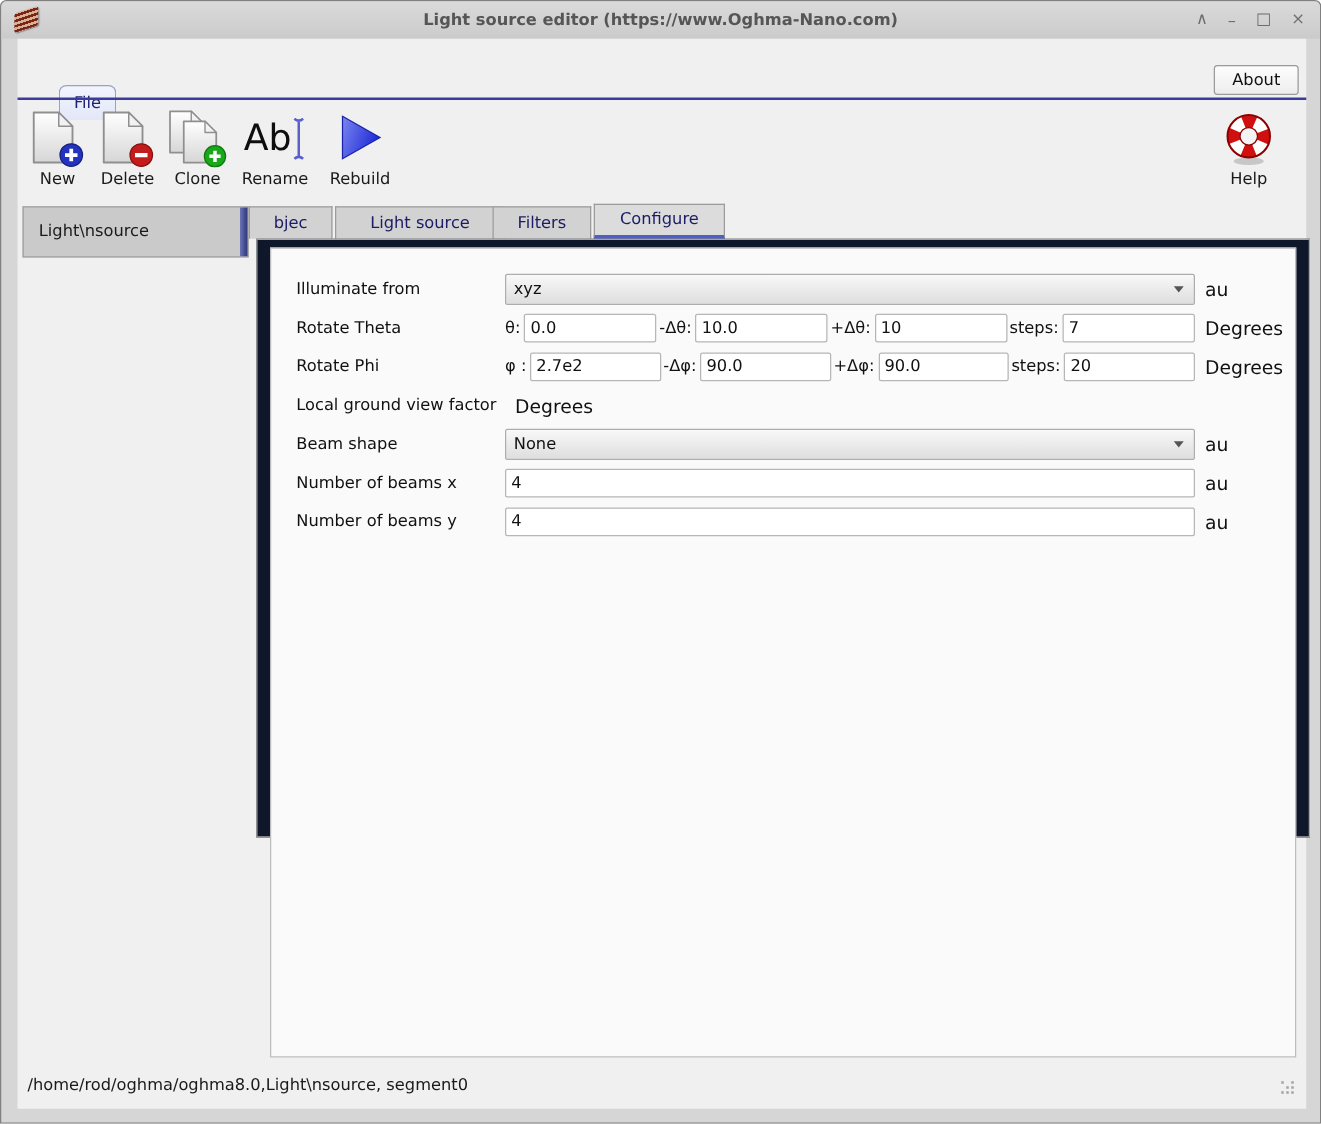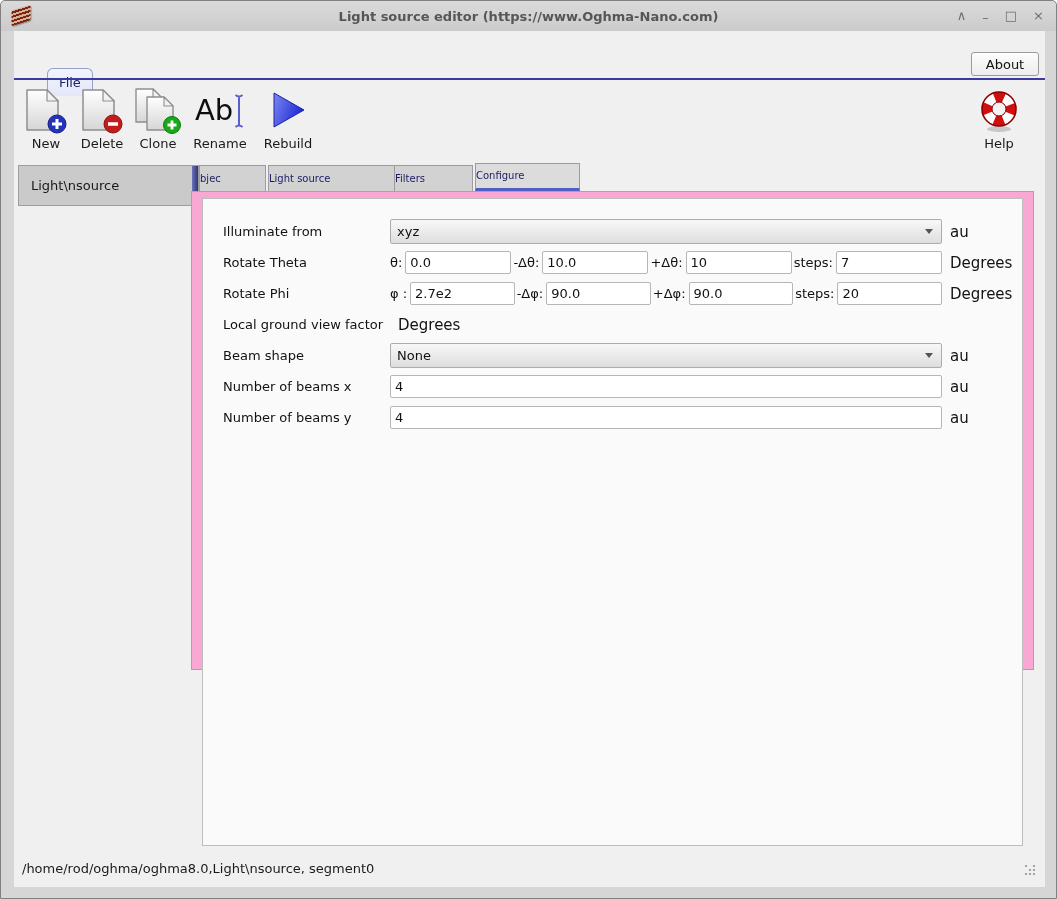--- a/index.html
+++ b/index.html
@@ -48,26 +48,26 @@
 
   
   .sidebar-item { position:absolute; left:4px; top:134px; width:181px; height:41px;
                   background:#cacaca; border:1px solid #9e9e9e; display:flex; align-items:center; }
   .sidebar-item .label { padding-left:12px; font-size:13px; color:#1a1a1a; }
   .sidebar-strip { position:absolute; right:0; top:0; width:6px; height:100%;
                    background:linear-gradient(90deg,#6a74b8,#2e3578); }
 
   
   .tab { position:absolute; top:134px; height:26px; background:#d2d2d2;
-         border:1px solid #9c9c9c; border-bottom:none; color:#1c1c66; font-size:10px;
-         line-height:25px; overflow:hidden; white-space:nowrap; cursor:default; }
+         border:1px solid #9c9c9c; border-bottom:none; color:#1c1c66; font-size:13px;
+         text-align:center; line-height:25px; overflow:hidden; white-space:nowrap; cursor:default; }
   .tab.selected { top:132px; height:28px; background:#dcdcdc;
                   border-bottom:3px solid #4f5fc4; line-height:24px; }
-  .pane { position:absolute; left:177px; top:160px; width:843px; height:479px;
-          background:#f9a8d4; border:1px solid #a5a5a5; }
+  .pane { position:absolute; left:191px; top:160px; width:843px; height:479px;
+          background:#0f172a; border:1px solid #a5a5a5; }
   .panel { position:absolute; left:10px; top:6px; width:821px; height:648px;
            background:#fafafa; border:1px solid #bdbdbd; padding:17px 0 0 20px; }
 
   
   .frow { display:flex; align-items:center; height:31px; }
   .frow .flabel { width:167px; font-size:13px; color:#111; flex:none; }
   .fcontrols { width:552px; display:flex; align-items:center; flex:none; }
   .funit { margin-left:8px; font-size:15px; color:#111; }
   .tbox { height:23px; border:1px solid #b6b6b6; border-radius:2px; background:#fff;
           font-size:13px; color:#111; padding:0 4px; font-family:inherit; width:100%; }

